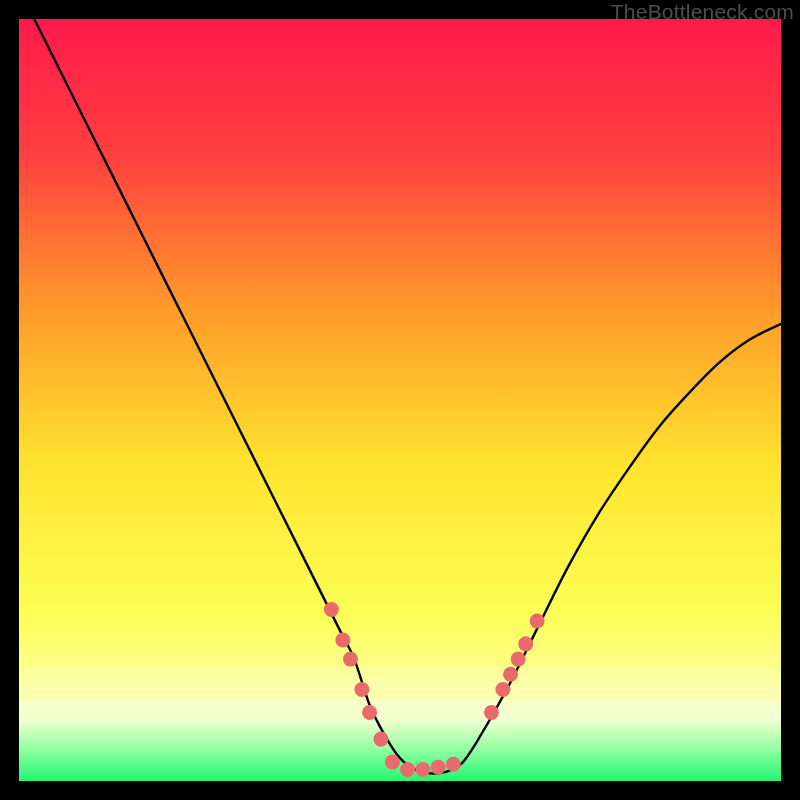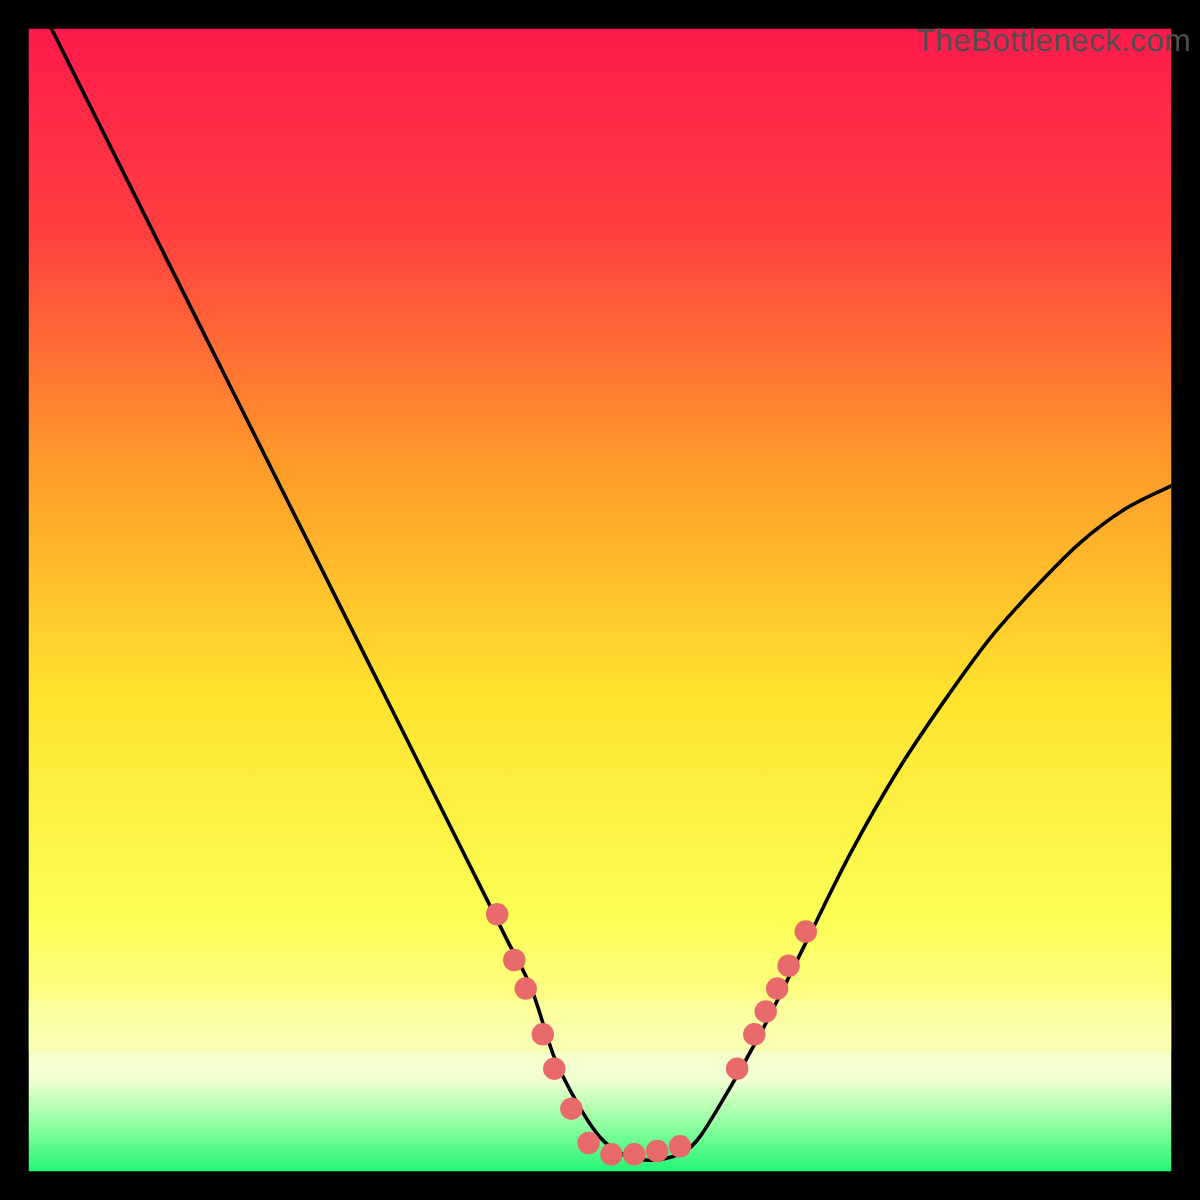--- a/index.html
+++ b/index.html
@@ -22,21 +22,21 @@
   }
   .plot-area {
     position: absolute;
     left: 0;
     top: 0;
     width: 762px;
     height: 762px;
   }
   .watermark {
     position: absolute;
-    top: 16px;
+    top: 0px;
     right: 6px;
     color: #4e4e4e;
     font-size: 21px;
     font-weight: 500;
     letter-spacing: 0.2px;
   }
   svg { display: block; }
 </style>
 </head>
 <body>

